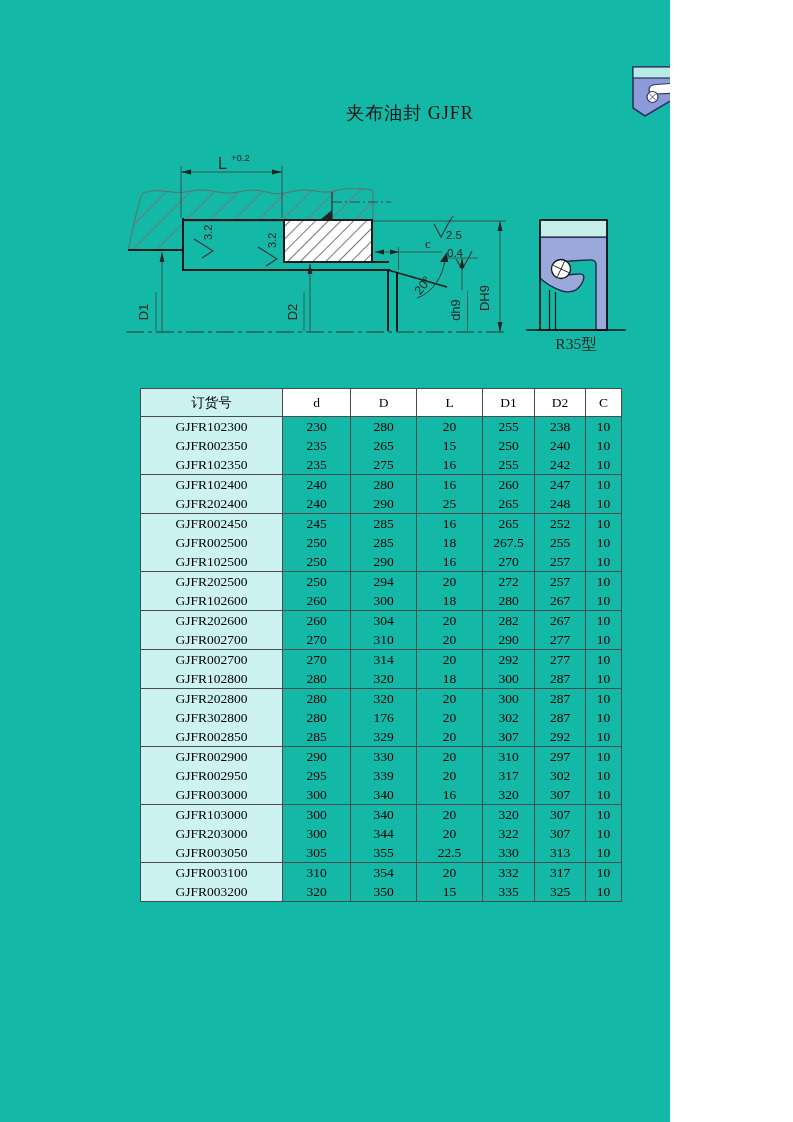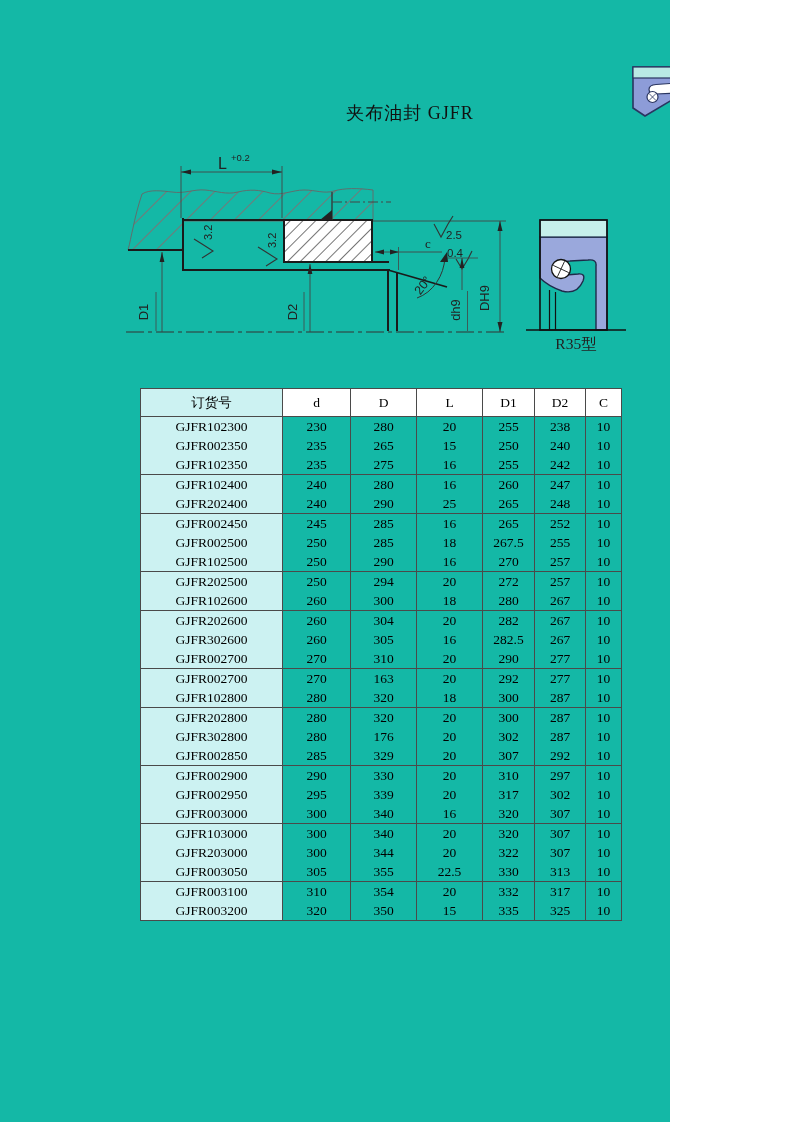--- a/index.html
+++ b/index.html
@@ -254,42 +254,33 @@
         </tr>
         <tr>
           <td class="first">GJFR202600</td>
           <td>260</td>
           <td>304</td>
           <td>20</td>
           <td>282</td>
           <td>267</td>
           <td>10</td>
         </tr>
-        <tr>
-          <td class="first">GJFR302600</td>
-          <td>260</td>
-          <td>305</td>
-          <td>16</td>
-          <td>282.5</td>
-          <td>267</td>
-          <td>10</td>
-        </tr>
         <tr class="group-end">
           <td class="first">GJFR002700</td>
           <td>270</td>
           <td>310</td>
           <td>20</td>
           <td>290</td>
           <td>277</td>
           <td>10</td>
         </tr>
         <tr>
           <td class="first">GJFR002700</td>
           <td>270</td>
-          <td>163</td>
+          <td>314</td>
           <td>20</td>
           <td>292</td>
           <td>277</td>
           <td>10</td>
         </tr>
         <tr class="group-end">
           <td class="first">GJFR102800</td>
           <td>280</td>
           <td>320</td>
           <td>18</td>

